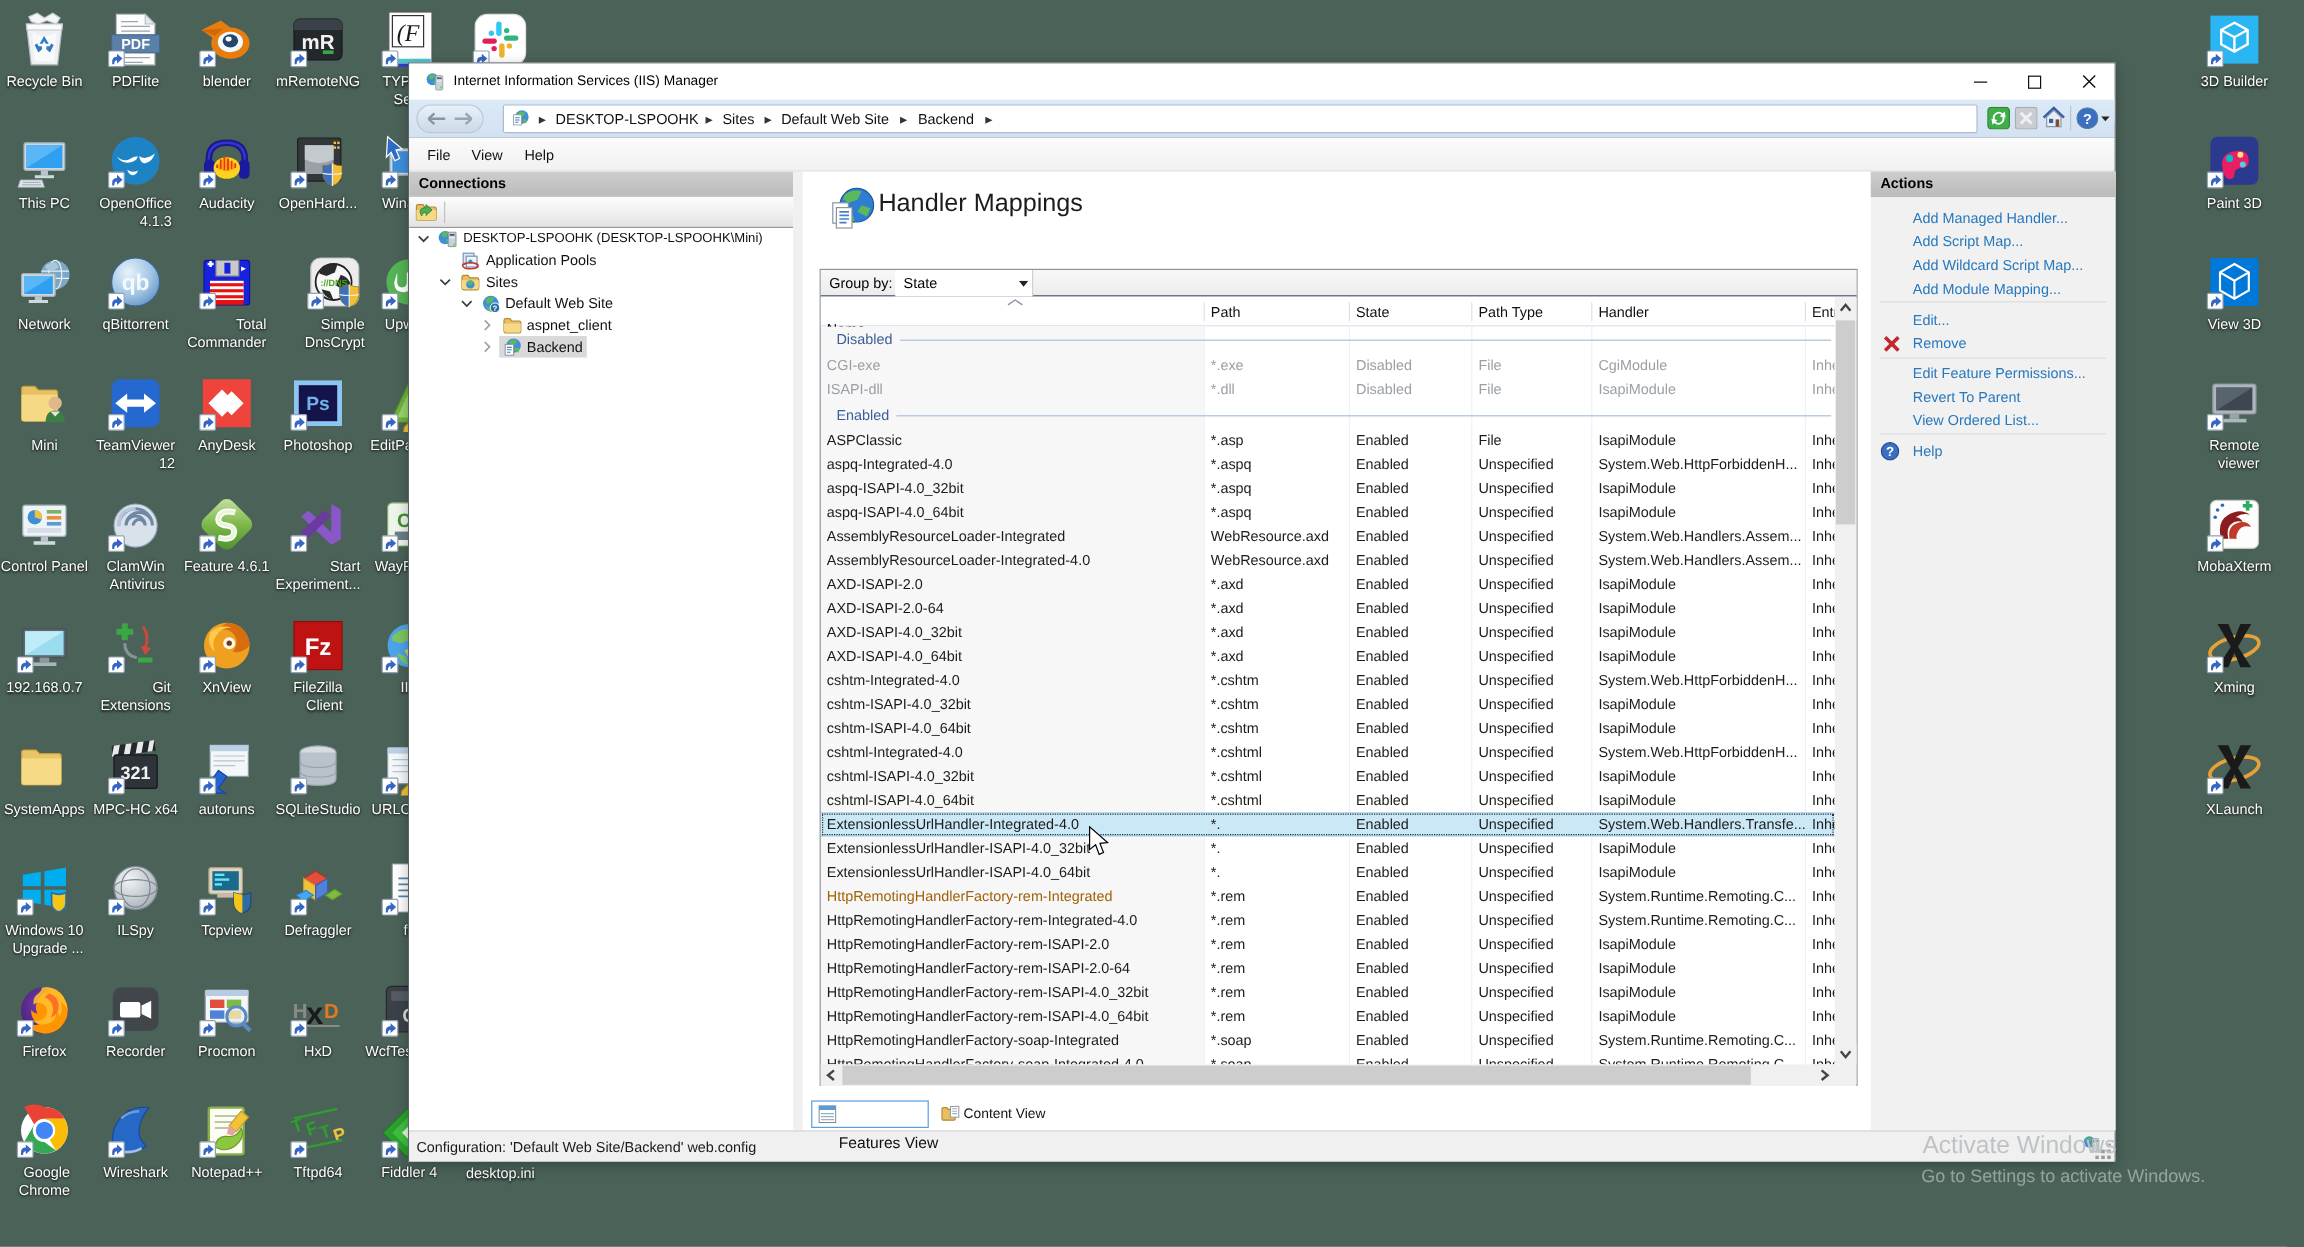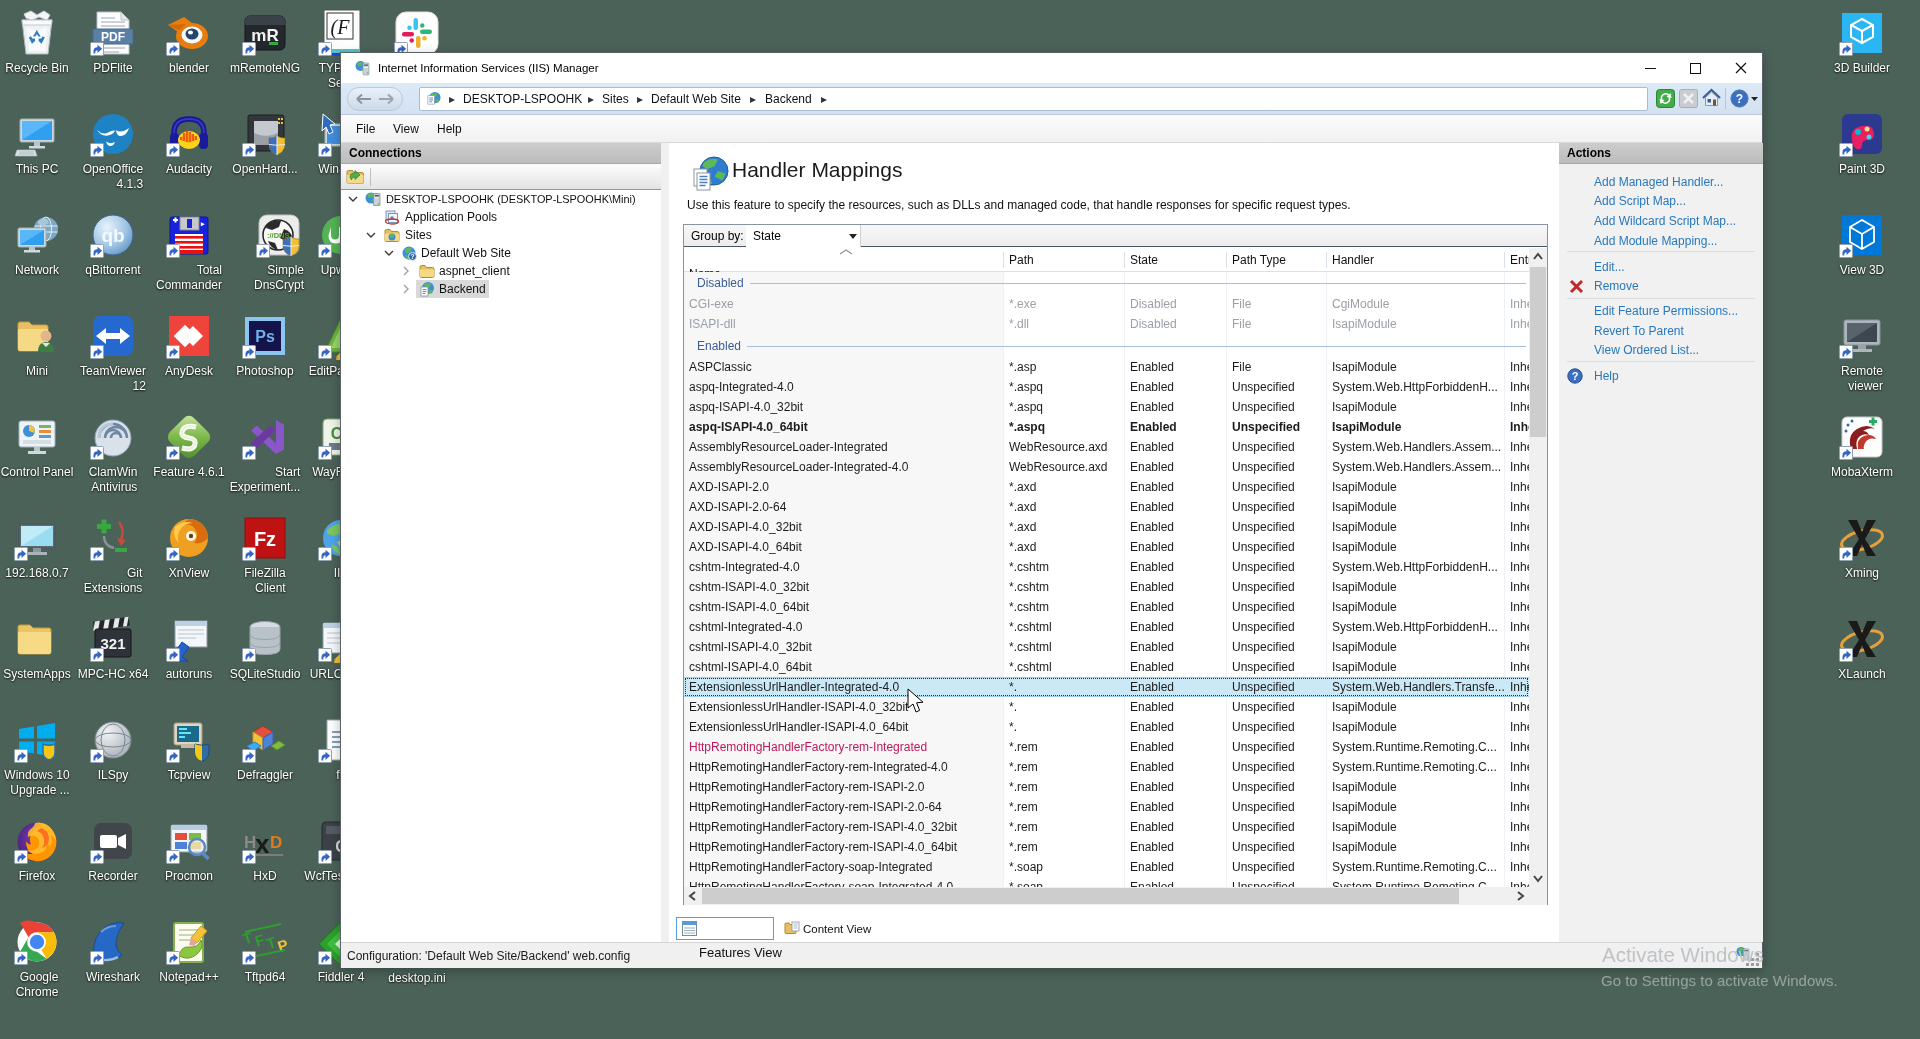--- a/index.html
+++ b/index.html
@@ -968,21 +968,20 @@
         <path d="M30 16 l7.5 2.5 -3 7 -8-4z" fill="#5cb85c"></path>
         <path d="M17 22 l6 3 1.5 6 q-7-1.5-9.5-7z" fill="#5cb85c"></path>
         <circle cx="26" cy="16" r="14" fill="none" stroke="#1d5a9e"></circle>
         <rect x="6" y="14" width="13" height="17" fill="#fff" stroke="#8a959e"></rect>
         <rect x="9" y="18" width="13" height="17" fill="#fff" stroke="#8a959e"></rect>
         <g stroke="#4a7fc4" stroke-width="1.4">
           <path d="M11.5 21.5 h8 M11.5 24.5 h8 M11.5 27.5 h8 M11.5 30.5 h6"></path>
         </g>
       </svg>
 <div style="position:absolute;left:63px;top:15px;font-size:21px;color:#1b1b1b">Handler Mappings</div>
-<div style="position:absolute;left:18px;top:55px;font-size:12px;color:#111">Use this feature to specify the resources, such as DLLs and managed code, that handle responses for specific request types.</div>
 </div>
 <div id="listbox">
 <div id="gby">
         <span style="position:absolute;left:7px;top:4px">Group by: </span>
         <div style="position:absolute;left:62px;top:0;width:114px;height:22px;background:#fff"></div>
         <span style="position:absolute;left:69px;top:4px">State</span>
         <svg style="position:absolute;left:165px;top:9px" width="9" height="6">
           <path d="M0 0 l4 5 4-5z" fill="#222"></path>
         </svg>
         <div style="position:absolute;left:176px;top:0;width:1px;height:22px;background:#d0d0d0"></div>
@@ -1051,21 +1050,21 @@
           <div class="lc" style="left:826px;width:19px;color:#1c1c1c">Inherited</div>
         </div>
         <div class="lrow" style="top:125px;">
           <div class="lc" style="left:5px;width:318px;color:#1c1c1c">aspq-ISAPI-4.0_32bit</div>
           <div class="lc" style="left:325px;width:119px;color:#1c1c1c">*.aspq</div>
           <div class="lc" style="left:446px;width:100px;color:#1c1c1c">Enabled</div>
           <div class="lc" style="left:548px;width:98px;color:#1c1c1c">Unspecified</div>
           <div class="lc" style="left:648px;width:176px;color:#1c1c1c">IsapiModule</div>
           <div class="lc" style="left:826px;width:19px;color:#1c1c1c">Inherited</div>
         </div>
-        <div class="lrow" style="top:145px;font-weight:bold;">
+        <div class="lrow" style="top:145px;">
           <div class="lc" style="left:5px;width:318px;color:#1c1c1c">aspq-ISAPI-4.0_64bit</div>
           <div class="lc" style="left:325px;width:119px;color:#1c1c1c">*.aspq</div>
           <div class="lc" style="left:446px;width:100px;color:#1c1c1c">Enabled</div>
           <div class="lc" style="left:548px;width:98px;color:#1c1c1c">Unspecified</div>
           <div class="lc" style="left:648px;width:176px;color:#1c1c1c">IsapiModule</div>
           <div class="lc" style="left:826px;width:19px;color:#1c1c1c">Inherited</div>
         </div>
         <div class="lrow" style="top:165px;">
           <div class="lc" style="left:5px;width:318px;color:#1c1c1c">AssemblyResourceLoader-Integrated</div>
           <div class="lc" style="left:325px;width:119px;color:#1c1c1c">WebResource.axd</div>
@@ -1180,21 +1179,21 @@
         </div>
         <div class="lrow" style="top:445px;">
           <div class="lc" style="left:5px;width:318px;color:#1c1c1c">ExtensionlessUrlHandler-ISAPI-4.0_64bit</div>
           <div class="lc" style="left:325px;width:119px;color:#1c1c1c">*.</div>
           <div class="lc" style="left:446px;width:100px;color:#1c1c1c">Enabled</div>
           <div class="lc" style="left:548px;width:98px;color:#1c1c1c">Unspecified</div>
           <div class="lc" style="left:648px;width:176px;color:#1c1c1c">IsapiModule</div>
           <div class="lc" style="left:826px;width:19px;color:#1c1c1c">Inherited</div>
         </div>
         <div class="lrow" style="top:465px;">
-          <div class="lc" style="left:5px;width:318px;color:#be185d">HttpRemotingHandlerFactory-rem-Integrated</div>
+          <div class="lc" style="left:5px;width:318px;color:#a16207">HttpRemotingHandlerFactory-rem-Integrated</div>
           <div class="lc" style="left:325px;width:119px;color:#1c1c1c">*.rem</div>
           <div class="lc" style="left:446px;width:100px;color:#1c1c1c">Enabled</div>
           <div class="lc" style="left:548px;width:98px;color:#1c1c1c">Unspecified</div>
           <div class="lc" style="left:648px;width:176px;color:#1c1c1c">System.Runtime.Remoting.C...</div>
           <div class="lc" style="left:826px;width:19px;color:#1c1c1c">Inherited</div>
         </div>
         <div class="lrow" style="top:485px;">
           <div class="lc" style="left:5px;width:318px;color:#1c1c1c">HttpRemotingHandlerFactory-rem-Integrated-4.0</div>
           <div class="lc" style="left:325px;width:119px;color:#1c1c1c">*.rem</div>
           <div class="lc" style="left:446px;width:100px;color:#1c1c1c">Enabled</div>

